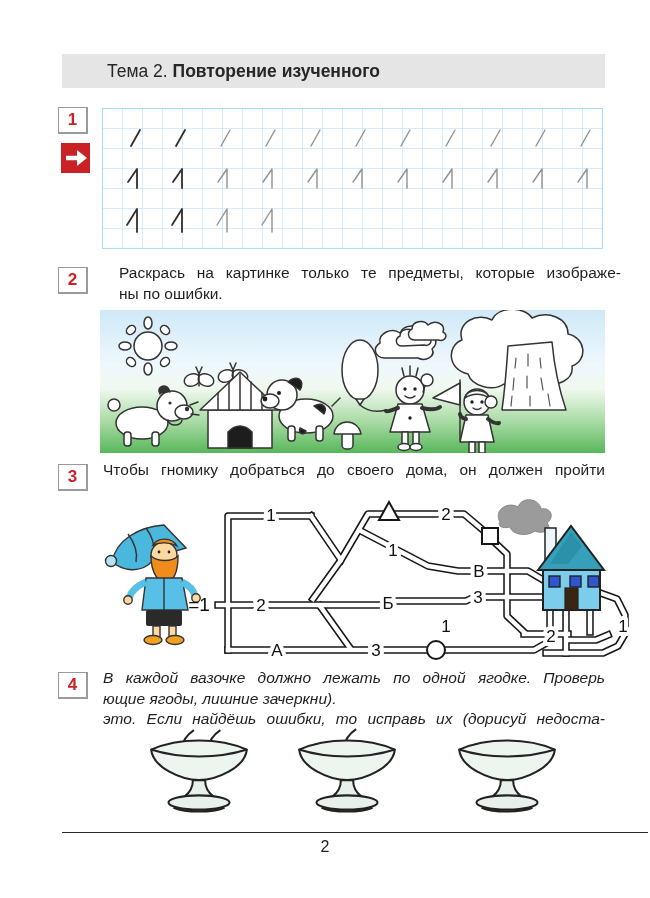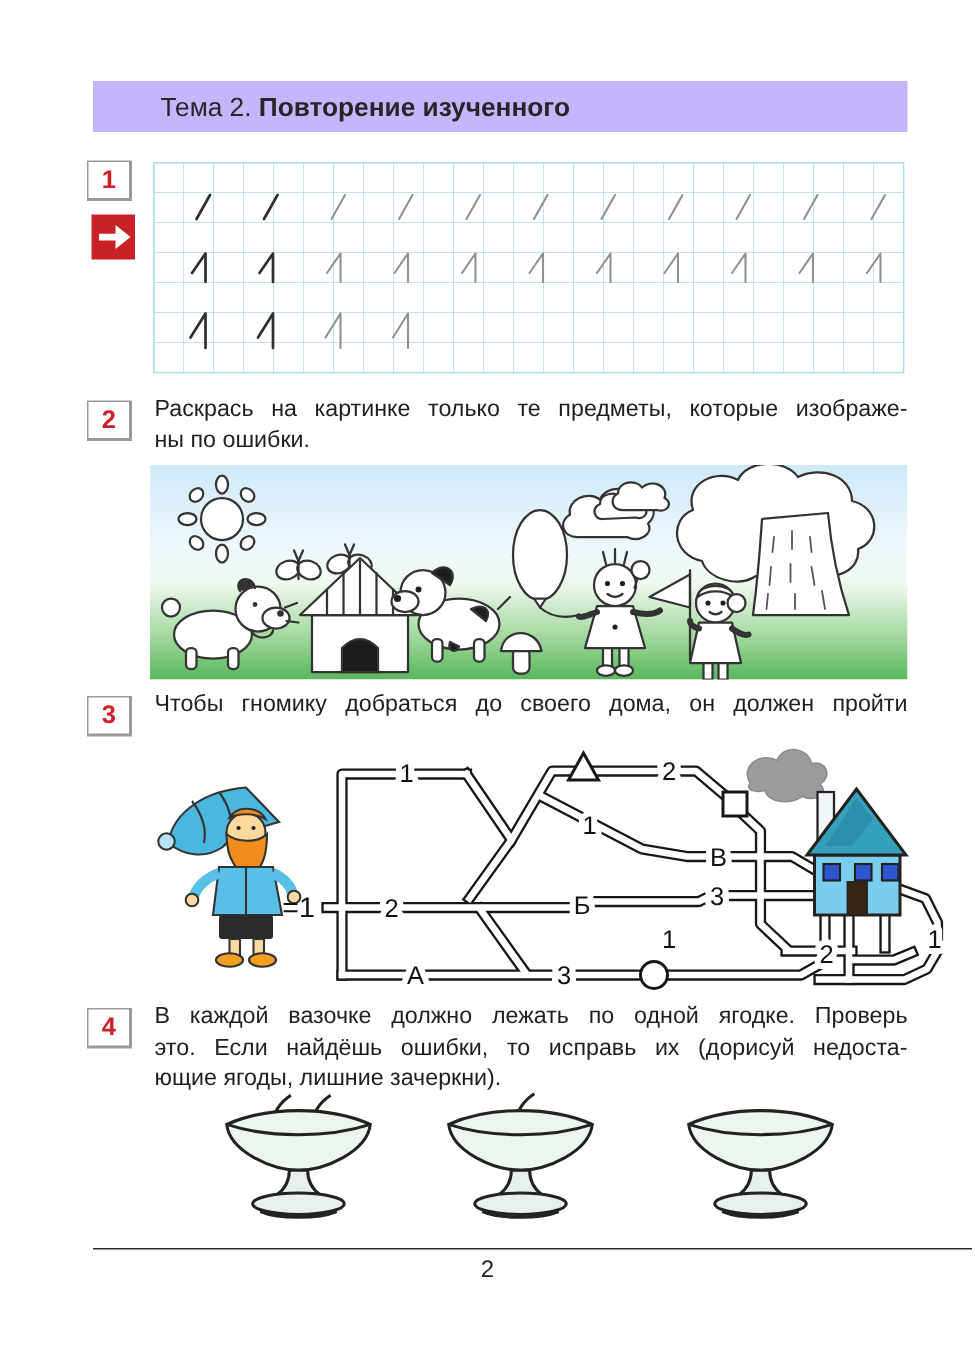--- a/index.html
+++ b/index.html
@@ -1,19 +1,19 @@
 <!DOCTYPE html>
 <html><head>
 <meta charset="utf-8">
 <style>
   html,body{margin:0;padding:0;background:#ffffff;}
   .page{position:relative;width:650px;height:898px;background:#fff;overflow:hidden;
         font-family:"Liberation Sans",sans-serif;color:#1f1f1f;}
   
-  .hdr{position:absolute;left:62px;top:54px;width:543px;height:34px;background:#c4b5fd;
+  .hdr{position:absolute;left:62px;top:54px;width:543px;height:34px;background:#e5e5e5;
        line-height:34px;padding-left:45px;box-sizing:border-box;font-size:17.5px;color:#262626;}
   .hdr b{font-weight:700;}
   
   .tbox{position:absolute;width:30px;height:27px;background:#fff;border:1.5px solid #9a9a9a;
         border-right-width:2.5px;border-bottom-width:2.5px;box-sizing:border-box;
         text-align:center;line-height:23px;font-size:17px;font-weight:700;color:#cb2127;}
   .abox{position:absolute;left:61px;top:143px;width:29px;height:30px;background:#c92125;}
   
   .txt{position:absolute;left:103px;width:502px;font-size:15.5px;line-height:20.5px;}
   .just{text-align:justify;text-align-last:justify;}
@@ -96,21 +96,21 @@
       <use href="#g-one-t" x="33" y="112" stroke="#2f2f2f" stroke-width="1.8"></use>
       <use href="#g-one-t" x="78" y="112" stroke="#2f2f2f" stroke-width="1.8"></use>
       <use href="#g-one-t" x="123" y="112" stroke="#919191" stroke-width="1.4"></use>
       <use href="#g-one-t" x="168" y="112" stroke="#919191" stroke-width="1.4"></use>
     </g>
   </svg>
 
   <div class="tbox" style="left:58px;top:267px;">
     <span>2</span>
   </div>
-  <div class="txt" style="top:263px;">
+  <div class="txt" style="top:263px;margin-left:16px;">
     <span class="tline just">Раскрась на картинке только те предметы, которые изображе-</span>
     <span class="tline">ны по ошибки.</span>
   </div>
 
   <svg style="position:absolute;left:100px;top:310px;" width="505" height="143" viewBox="0 0 505 143">
     <defs>
       <linearGradient id="sky" x1="0" y1="0" x2="0" y2="1">
         <stop offset="0" stop-color="#cfe9f8"></stop>
           <stop offset="0.38" stop-color="#eef8fd"></stop>
         <stop offset="0.55" stop-color="#f0f9ef"></stop>
@@ -340,24 +340,24 @@
       <text class="mzlab" x="348" y="134">1</text>
       <text class="mzlab" x="278" y="158">3</text>
       <text class="mzlab" x="453" y="144">2</text>
       <text class="mzlab" x="525" y="134">1</text>
     </g>
   </svg>
 
   <div class="tbox" style="left:58px;top:672px;">
     <span>4</span>
   </div>
-  <div class="txt" style="top:668px;">
+  <div class="txt" style="top:668px;font-style:italic;">
     <span class="tline just">В каждой вазочке должно лежать по одной ягодке. Проверь</span>
+    <span class="tline">ющие ягоды, лишние зачеркни).</span>
     <span class="tline just">это. Если найдёшь ошибки, то исправь их (дорисуй недоста-</span>
-    <span class="tline">ющие ягоды, лишние зачеркни).</span>
   </div>
 
   <svg style="position:absolute;left:143px;top:727px;" width="112" height="94" viewBox="0 0 110 92">
     <g stroke="#222" stroke-width="2" fill="#edf5ef">
       <g>
         <path d="M38 21 C39 13 44 7 50 3" fill="none" stroke-width="2"></path>
         <circle cx="38" cy="30" r="9" fill="#e31f26" stroke="#a31116" stroke-width="1.5"></circle>
       </g>
       <g>
         <path d="M64 21 C65 13 70 7 76 3" fill="none" stroke-width="2"></path>

